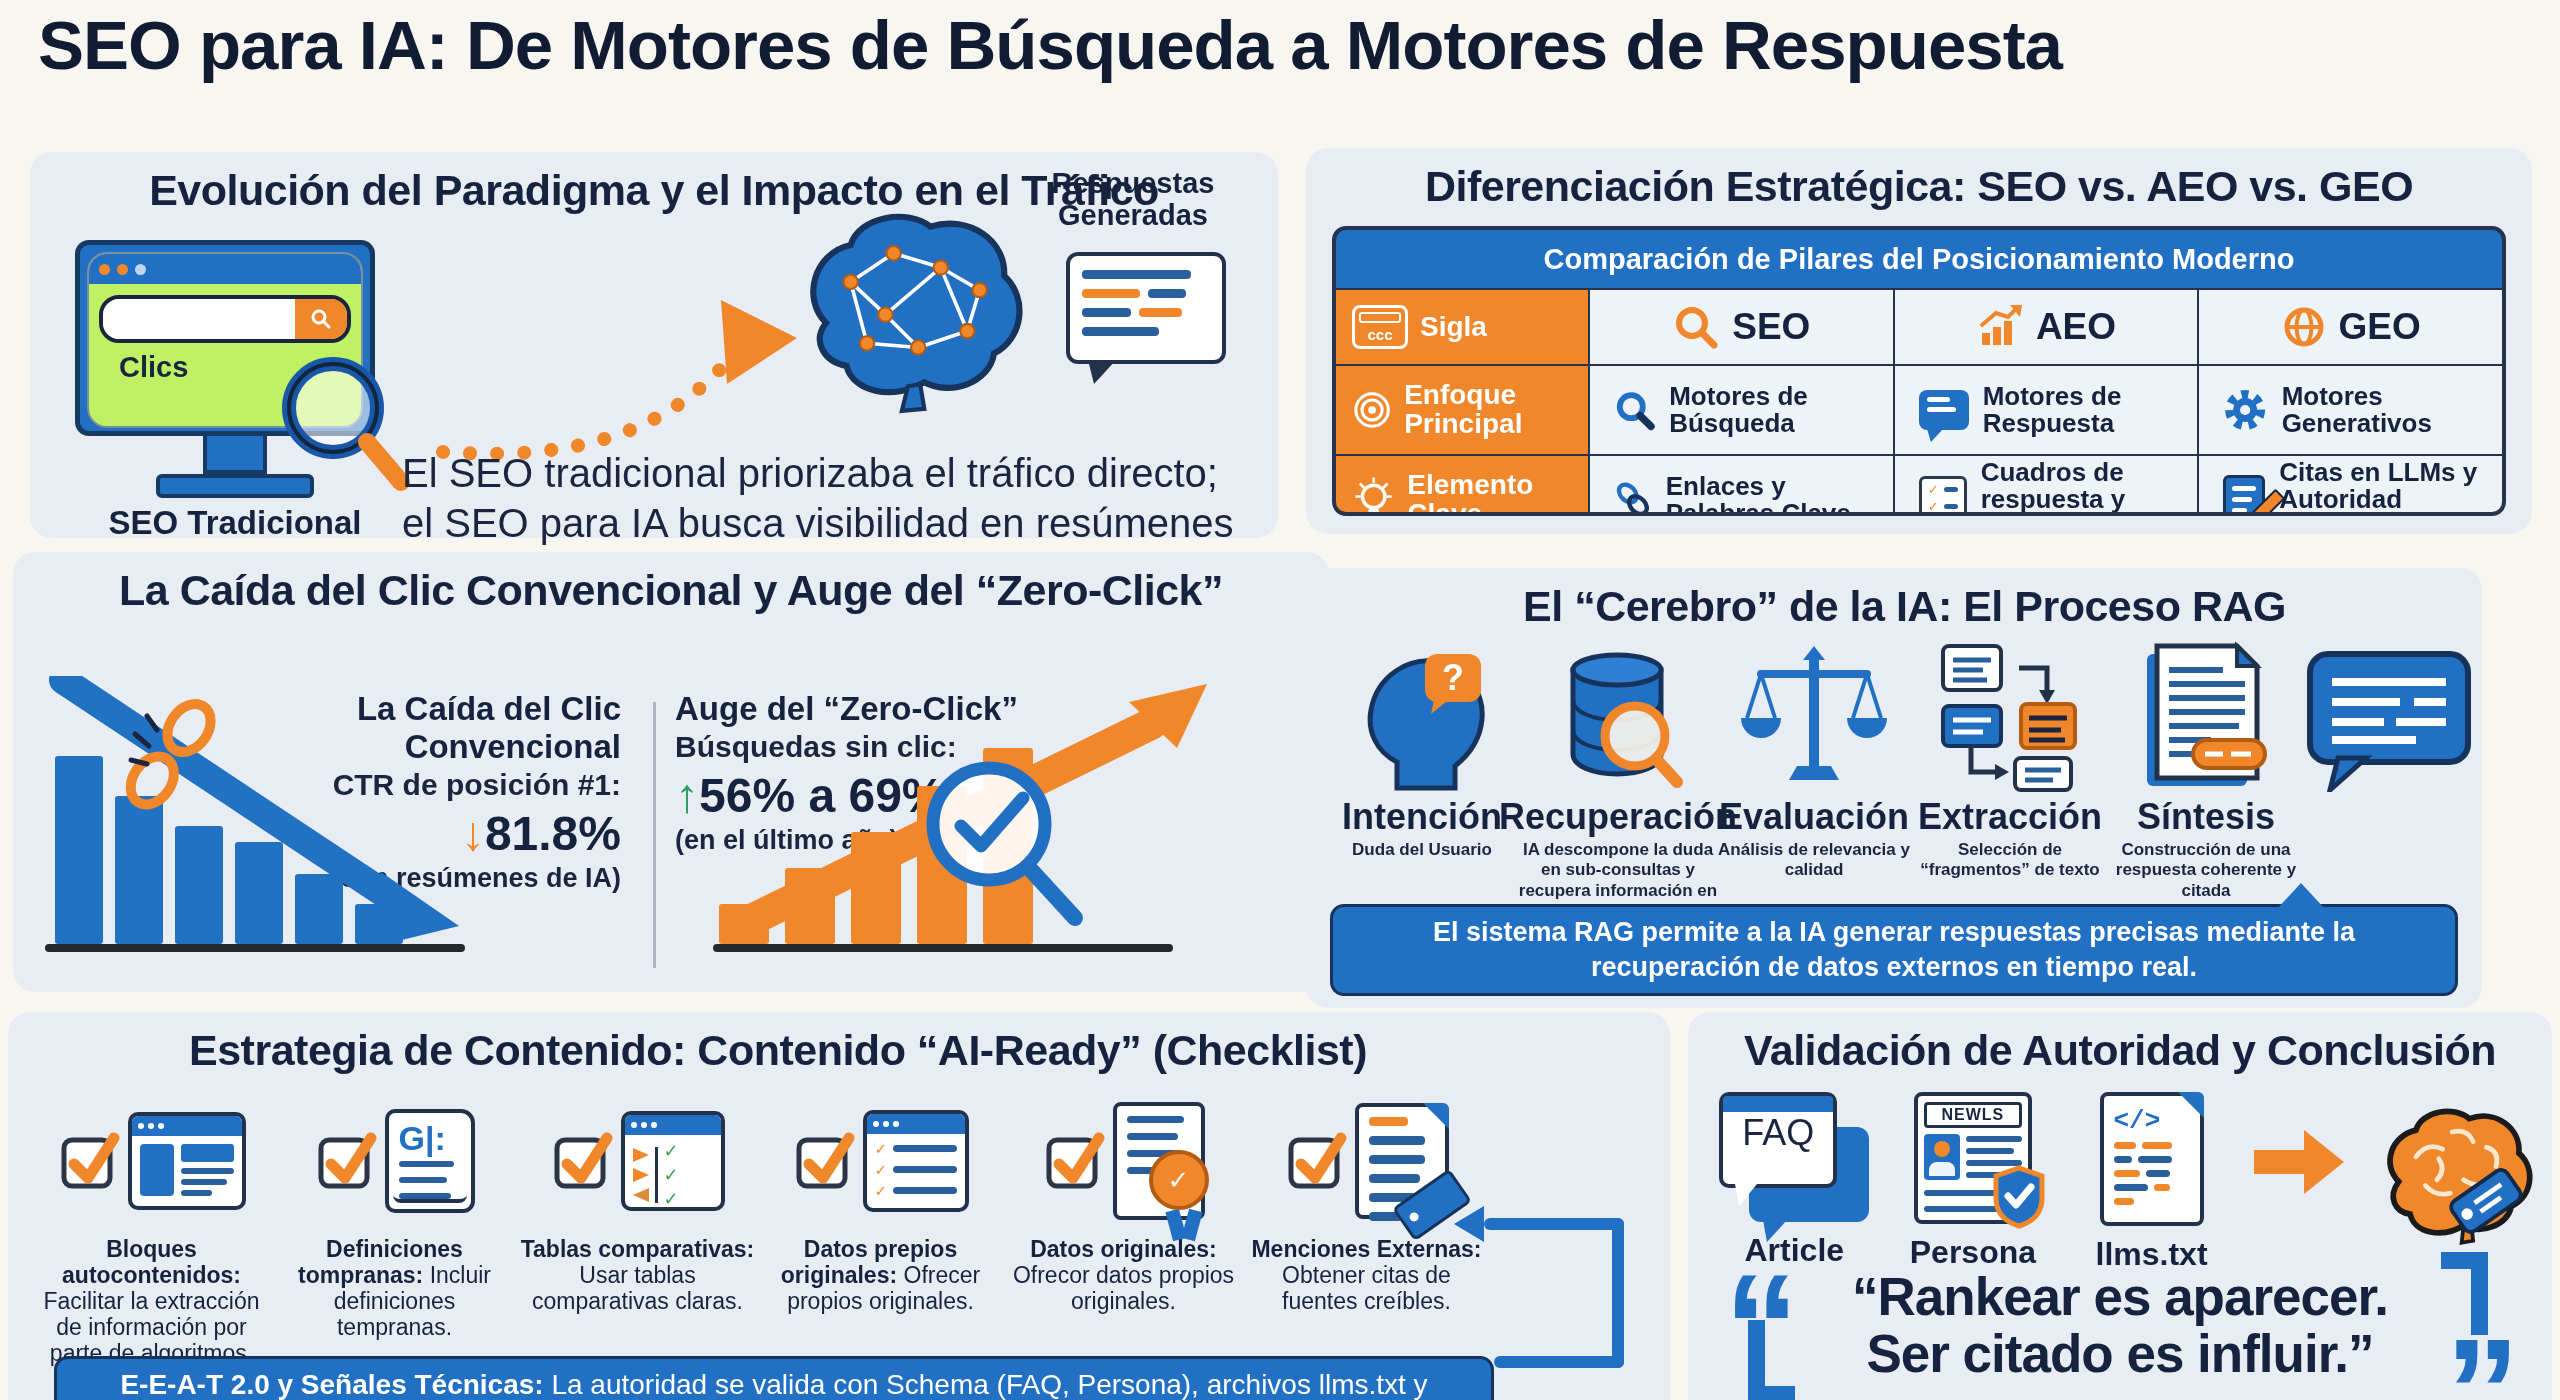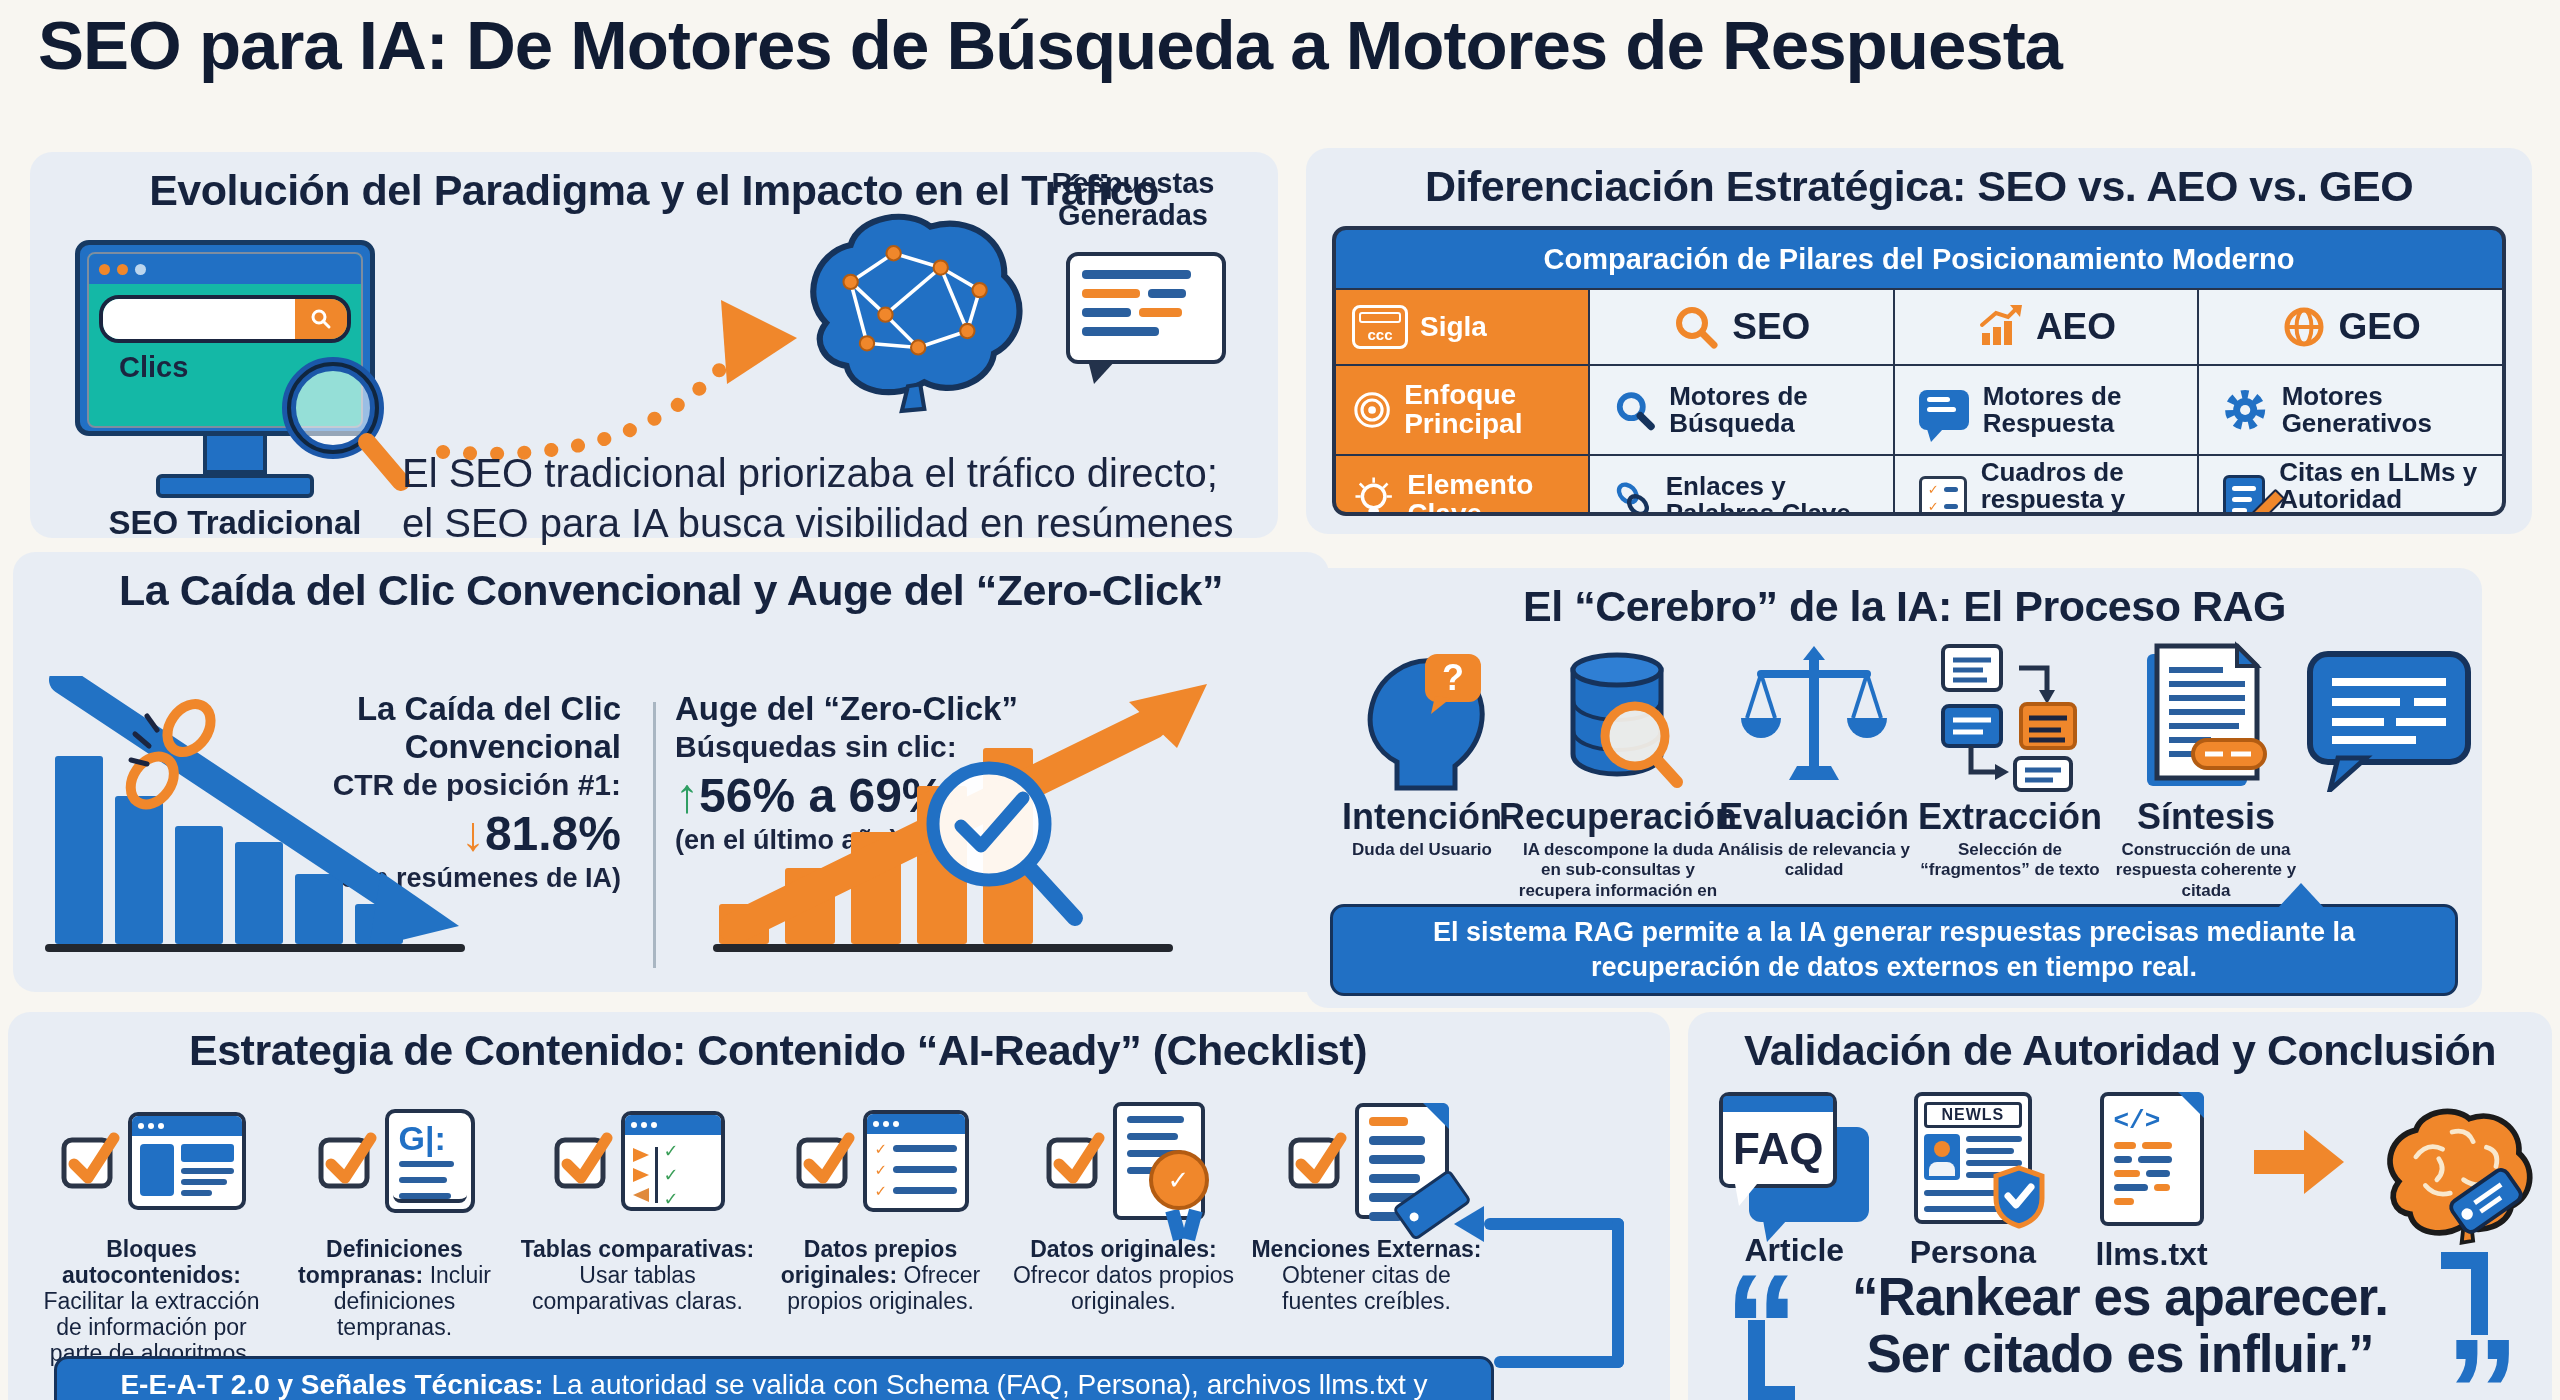--- a/index.html
+++ b/index.html
@@ -18,21 +18,21 @@
   .p2{left:1306px;top:148px;width:1226px;height:386px;}
   .p3{left:13px;top:552px;width:1316px;height:440px;}
   .p4{left:1306px;top:568px;width:1155px;height:440px;padding-left:21px;}
   .p5{left:8px;top:1012px;width:1662px;height:440px;border-radius:22px 22px 0 0;}
   .p6{left:1688px;top:1012px;width:864px;height:388px;border-radius:22px 22px 0 0;}
   .panel-title{font-size:43px;font-weight:bold;text-align:center;color:#16233e;padding-top:14px;letter-spacing:-0.5px;}
 
   
   .monitor{position:absolute;left:45px;top:88px;width:320px;}
   .mon-frame{width:300px;height:196px;background:#2170c4;border:5px solid #173a63;border-radius:14px;padding:7px;box-sizing:border-box;}
-  .mon-screen{background:#14b8a6;border-radius:8px;height:100%;overflow:hidden;border:2px solid #7e8da0;}
+  .mon-screen{background:#bef264;border-radius:20px;height:100%;overflow:hidden;border:2px solid #7e8da0;}
   .browser-bar{height:30px;background:#2170c4;display:flex;align-items:center;gap:7px;padding:0 10px;}
   .dot{width:11px;height:11px;border-radius:50%;}
   .dot.o{background:#f0872b;} .dot.w{background:#bcd6ee;}
   .search-row{margin:11px 10px 0 10px;display:flex;height:40px;border:4px solid #1b2540;border-radius:20px;overflow:hidden;}
   .search-box{flex:1;background:#fff;}
   .search-btn{width:52px;background:#f0872b;display:flex;align-items:center;justify-content:center;}
   .clics{font-weight:bold;font-size:29px;color:#1b2540;margin:8px 0 0 30px;}
   .maglass{position:absolute;left:200px;top:110px;}
   .mon-neck{width:56px;height:34px;background:#2170c4;border:4px solid #173a63;border-top:none;margin:0 auto;}
   .mon-base{width:150px;height:16px;background:#2170c4;border:4px solid #173a63;border-radius:6px;margin:0 auto;}
@@ -139,21 +139,21 @@
   
   .val-row{position:absolute;left:30px;right:18px;top:80px;display:flex;align-items:flex-start;gap:26px;}
   .val-item{display:flex;flex-direction:column;align-items:center;width:160px;}
   .val-label{font-size:32px;font-weight:bold;color:#16233e;margin-top:10px;}
   .faq-ic{position:relative;width:150px;height:130px;}
   .faq-back{position:absolute;right:0;bottom:0;width:120px;height:95px;background:#2170c4;border-radius:12px;}
   .faq-back::after{content:"";position:absolute;left:14px;bottom:-20px;border-left:4px solid transparent;border-right:20px solid transparent;border-top:22px solid #2170c4;}
   .faq-front{position:absolute;left:0;top:0;width:118px;height:96px;background:#fff;border:4px solid #23324b;border-radius:10px;box-sizing:border-box;}
   .faq-front::after{content:"";position:absolute;left:12px;bottom:-22px;border-left:4px solid transparent;border-right:18px solid transparent;border-top:22px solid #fff;}
   .faq-top{height:16px;background:#2170c4;border-radius:4px 4px 0 0;}
-  .faq-txt{font-size:44px;font-weight:bold;color:#1b2540;text-align:center;margin-top:12px;}
+  .faq-txt{font-size:36px;font-weight:normal;color:#1b2540;text-align:center;margin-top:0;}
   .news{width:118px;height:132px;background:#fff;border:4px solid #23324b;border-radius:8px;box-sizing:border-box;padding:6px;position:relative;}
   .news-head{border:3px solid #23324b;border-radius:4px;text-align:center;font-size:16px;font-weight:bold;letter-spacing:1px;padding:1px 0;}
   .news-body{display:flex;gap:6px;margin-top:6px;}
   .news-photo{width:36px;height:46px;background:#2170c4;border-radius:4px;position:relative;}
   .news-photo::before{content:"";position:absolute;left:10px;top:7px;width:16px;height:16px;border-radius:50%;background:#f0872b;}
   .news-photo::after{content:"";position:absolute;left:5px;bottom:4px;width:26px;height:14px;border-radius:8px 8px 0 0;background:#eef3f8;}
   .news-lines{flex:1;padding-top:2px;}
   .news-lines .ln{height:6px;margin-bottom:6px;}
   .news .ln.full{height:6px;margin-top:6px;}
   .shield{position:absolute;right:-20px;bottom:-10px;}

